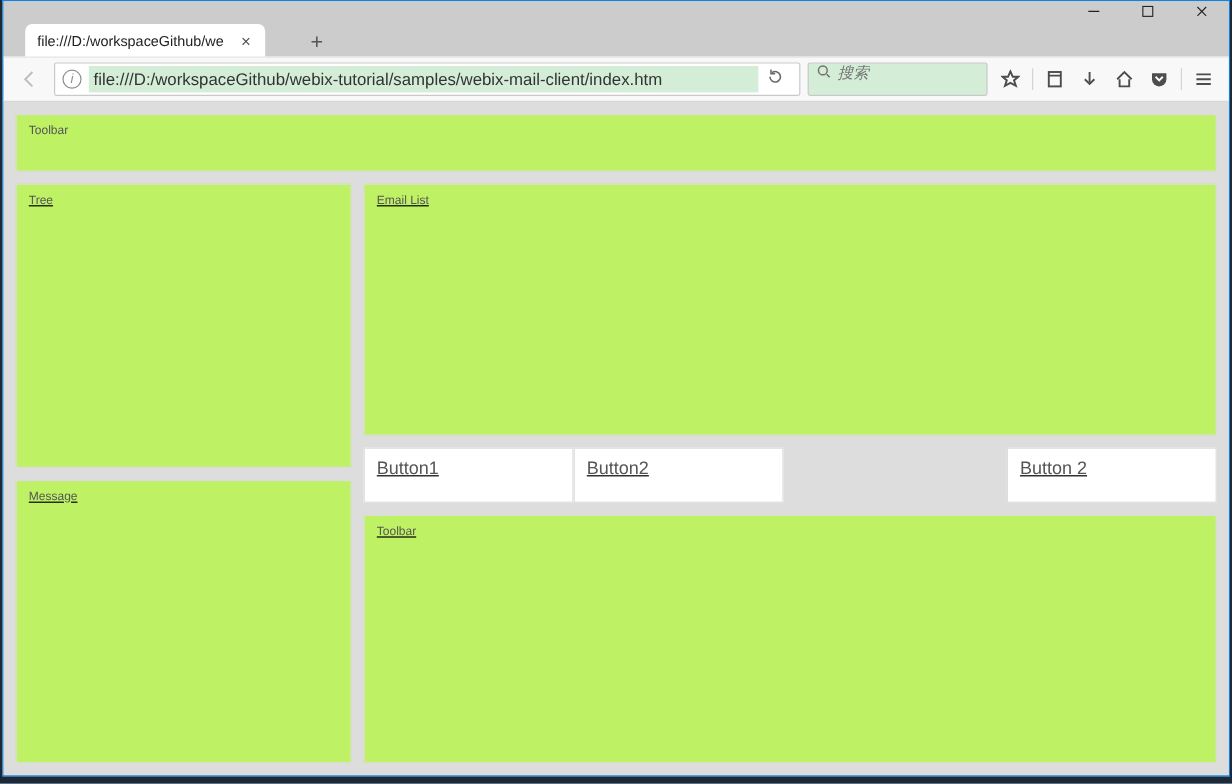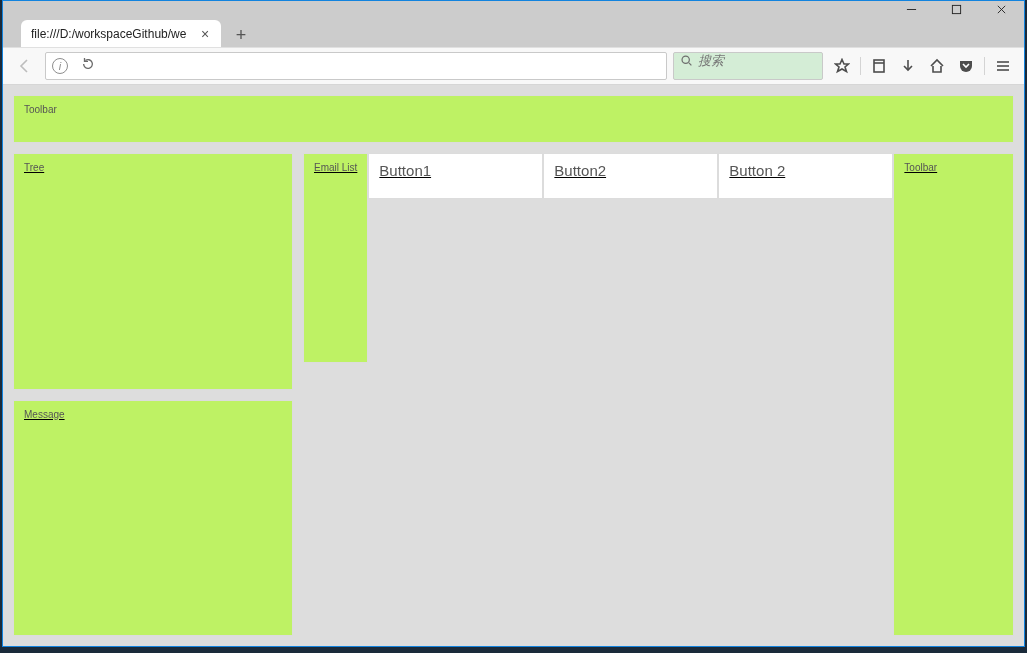--- a/index.html
+++ b/index.html
@@ -39,20 +39,21 @@
     cursor: pointer;
   }
   .win-ctrl svg { width: 11px; height: 11px; stroke: #222; stroke-width: 1; fill: none; }
   
   .tabstrip {
     height: 29px;
     background: #cccccc;
     display: flex;
     align-items: flex-end;
     padding-left: 18px;
+    gap: 23px;
   }
   .tab {
     background: #fff;
     border-top-left-radius: 6px;
     border-top-right-radius: 6px;
     height: 27px;
     min-width: 200px;
     display: flex;
     align-items: center;
     padding: 0 8px 0 10px;
@@ -179,21 +180,22 @@
     width: 280px;
     display: flex;
     flex-direction: column;
     gap: 10px;
   }
   .tree-panel { flex: 1; }
   .calendar-panel { flex: 1; }
   .rightcol {
     flex: 1;
     display: flex;
-    flex-direction: row;
+    flex-direction: column;
+    gap: 10px;
     min-height: 0;
   }
   .emaillist-panel { height: 210px; }
   .buttonsrow {
     height: 46px;
     display: flex;
   }
   .btn {
     width: 175px;
     background: #fff;
@@ -243,20 +245,21 @@
   </div>
 
   <div class="navbar">
     <div class="nav-icon disabled">
       <svg viewBox="0 0 16 16">
           <polyline points="10,2 4,8 10,14"></polyline>
         </svg>
     </div>
     <div class="addrbox">
       <span class="info-icon">i</span>
+      <span class="addr-text">file:///D:/workspaceGithub/webix-tutorial/samples/webix-mail-client/index.htm</span>
       <span class="reload-slot">
         <svg viewBox="0 0 16 16" width="14" height="14">
             <path d="M3 8a5 5 0 1 0 2-4" fill="none" stroke="#6a6a6a" stroke-width="1.5"></path>
             <polyline points="4,1 4,5 8,5" fill="none" stroke="#6a6a6a" stroke-width="1.5"></polyline>
           </svg>
       </span>
     </div>
     <div class="searchbox">
       <span>
         <svg viewBox="0 0 16 16">

